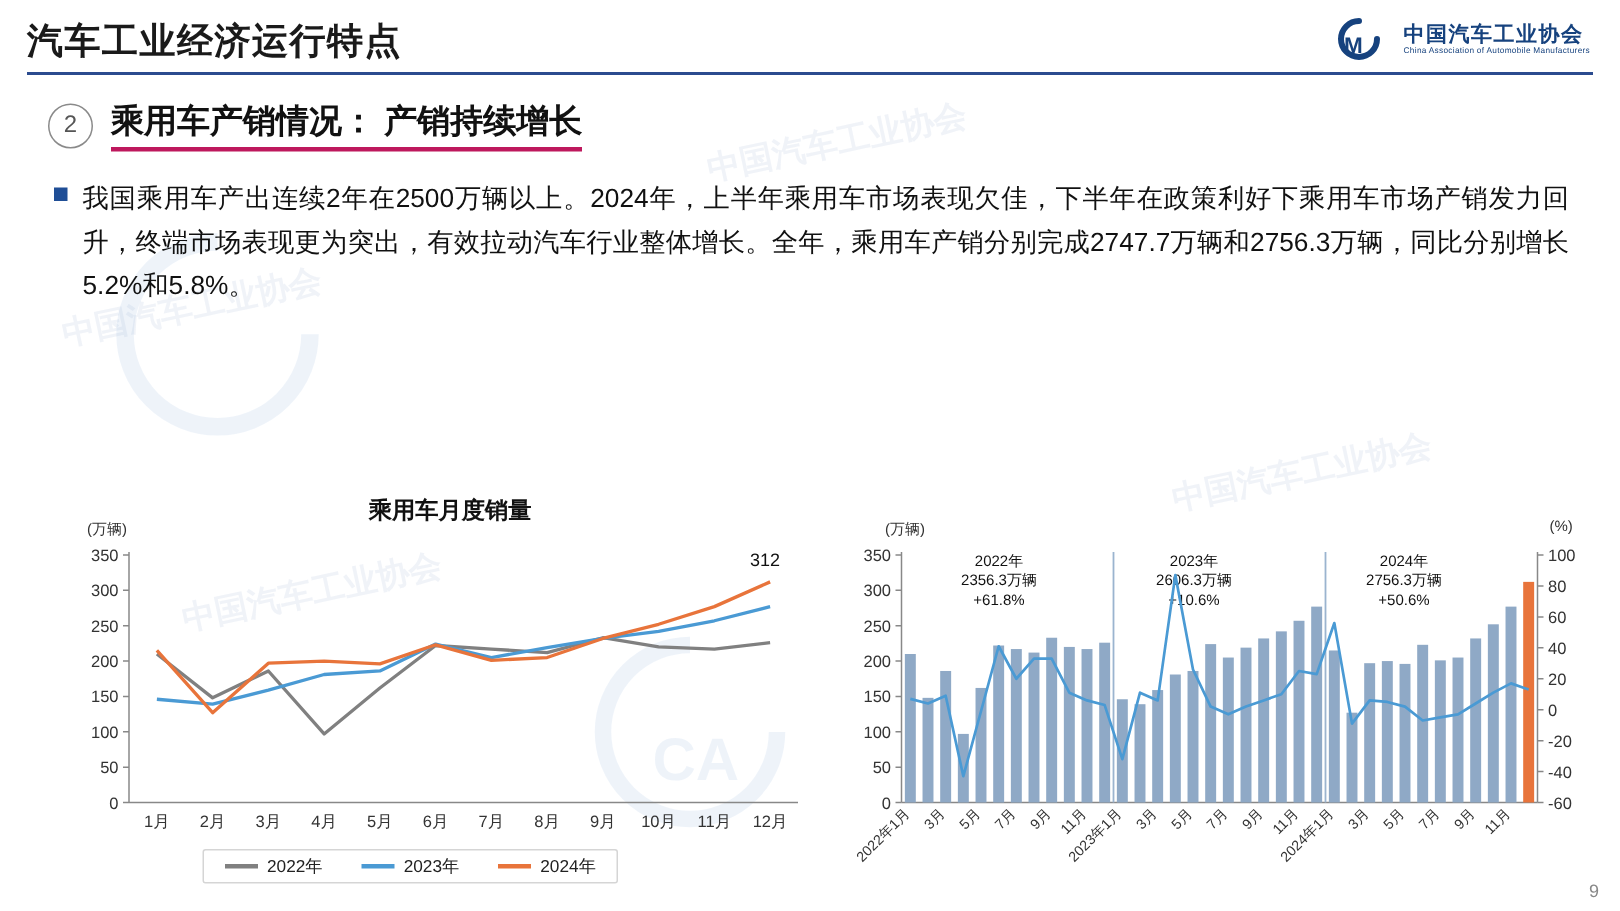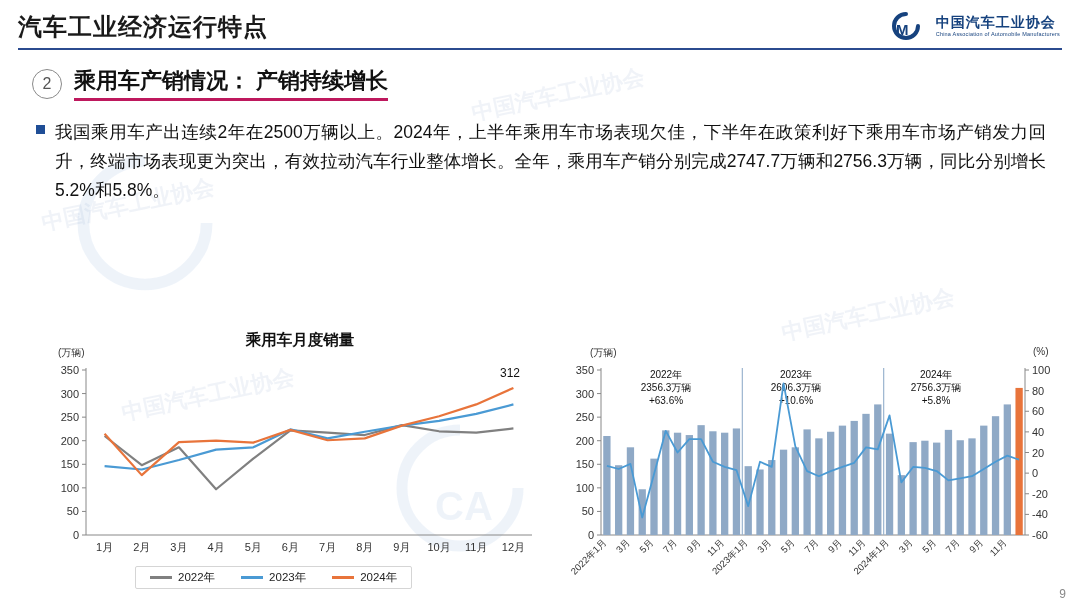--- a/index.html
+++ b/index.html
@@ -196,31 +196,31 @@
     </span>
   </div>
 </div>
 
 <div class="chart-box" style="left:555px; top:330px; width:515px; height:265px;">
   <div class="axis-unit" style="left:35px; top:16px;">(万辆)</div>
   <div class="axis-unit" style="left:478px; top:16px;">(%)</div>
   <div class="ann" style="left:66px; top:38px; width:90px;">
       <div>2022年</div>
       <div>2356.3万辆</div>
-      <div>+63.6%</div>
+      <div>+61.8%</div>
     </div>
   <div class="ann" style="left:196px; top:38px; width:90px;">
       <div>2023年</div>
       <div>2606.3万辆</div>
       <div>+10.6%</div>
     </div>
   <div class="ann" style="left:336px; top:38px; width:90px;">
       <div>2024年</div>
       <div>2756.3万辆</div>
-      <div>+5.8%</div>
+      <div>+50.6%</div>
     </div>
   <svg id="combo-chart-svg" width="515" height="255" style="position:absolute; left:0; top:30px;">
       <line x1="46" y1="8" x2="46" y2="175" stroke="#888" stroke-width="1"></line>
       <line x1="470" y1="8" x2="470" y2="175" stroke="#888" stroke-width="1"></line>
       <line x1="46" y1="175" x2="470" y2="175" stroke="#888" stroke-width="1"></line>
       <text x="39" y="179" text-anchor="end" font-size="11" fill="#333" font-family="Liberation Sans, sans-serif">0</text>
       <line x1="42" y1="175" x2="46" y2="175" stroke="#888" stroke-width="1"></line>
       <text x="39" y="155.42857142857144" text-anchor="end" font-size="11" fill="#333" font-family="Liberation Sans, sans-serif">50</text>
       <line x1="42" y1="151.42857142857144" x2="46" y2="151.42857142857144" stroke="#888" stroke-width="1"></line>
       <text x="39" y="131.85714285714286" text-anchor="end" font-size="11" fill="#333" font-family="Liberation Sans, sans-serif">100</text>

